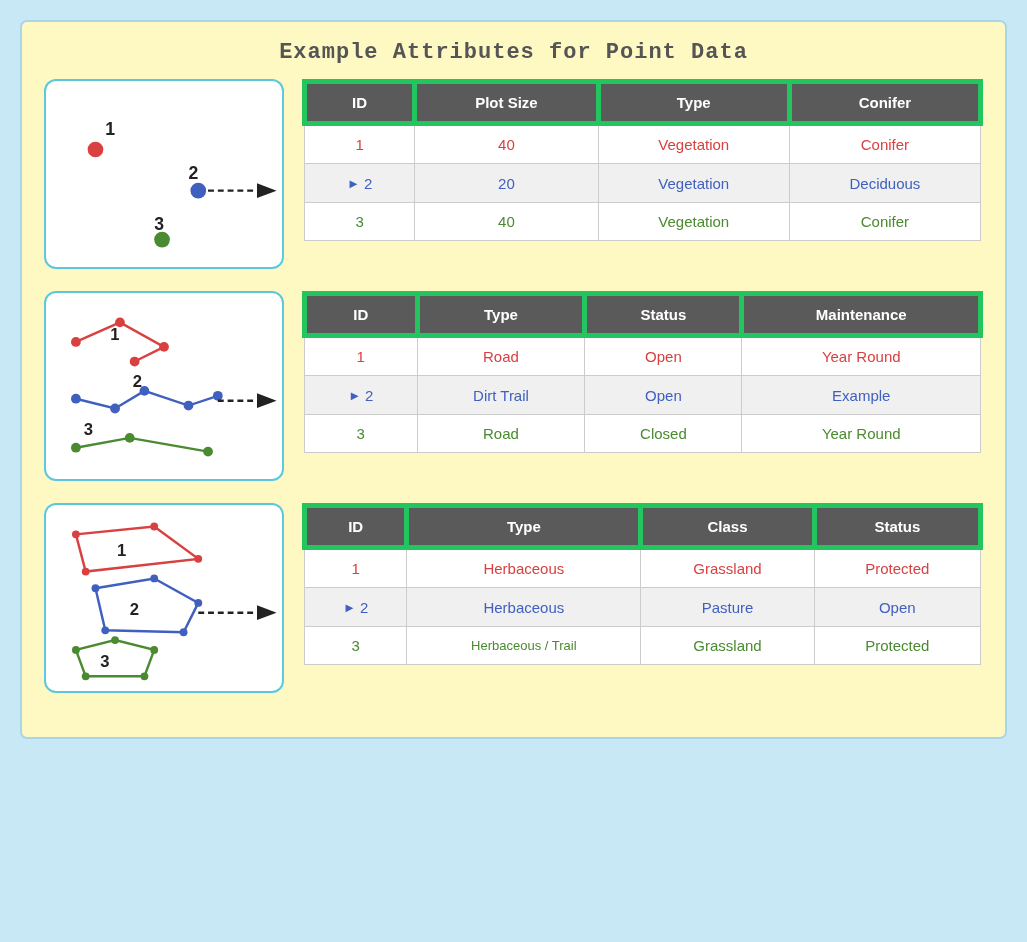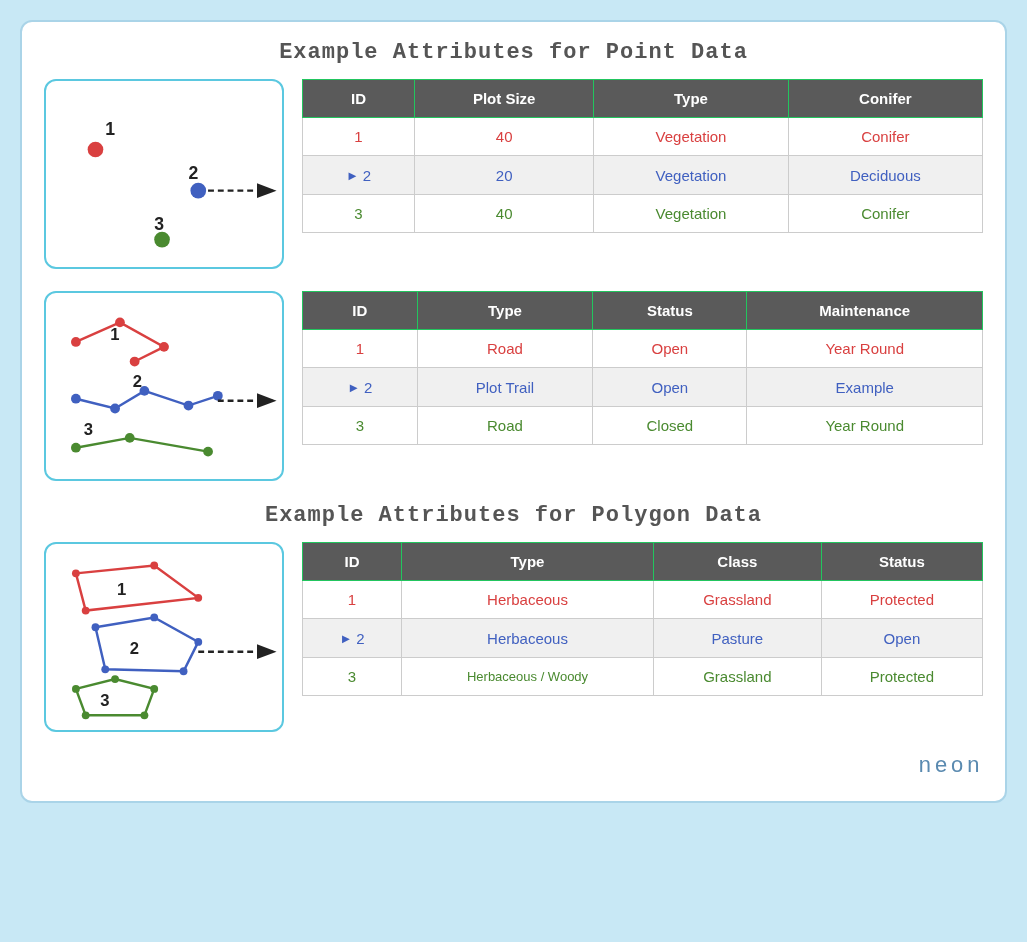--- a/index.html
+++ b/index.html
@@ -4,22 +4,22 @@
   <style>
     * { box-sizing: border-box; margin: 0; padding: 0; }
     body {
       background: #c8e8f5;
       font-family: Arial, sans-serif;
       width: 1027px;
       min-height: 942px;
       padding: 20px;
     }
     .outer-container {
-      background: #ffffff;
-      border-radius: 12px;
+      background: #fef9c3;
+      border-radius: 7px;
       padding: 18px 22px 22px 22px;
       border: 2px solid #aad4e8;
     }
     .section-title {
       text-align: center;
       font-family: 'Courier New', monospace;
       font-size: 22px;
       color: #555;
       margin-bottom: 14px;
       letter-spacing: 1px;
@@ -49,21 +49,21 @@
       border-collapse: collapse;
       flex: 1;
     }
     table th {
       background: #5a5a5a;
       color: #fff;
       font-weight: bold;
       font-size: 15px;
       padding: 10px 18px;
       text-align: center;
-      border: 1px solid #22c55e;
+      border: 5px solid #22c55e;
     }
     table td {
       background: #fff;
       padding: 10px 18px;
       text-align: center;
       font-size: 15px;
       border: 1px solid #ccc;
     }
     .arrow-row td {
       background: #f0f0f0;
@@ -207,37 +207,36 @@
             <td class="color-red">Open</td>
             <td class="color-red">Year Round</td>
           </tr>
           <tr class="arrow-row">
             <td class="color-blue">
               <span style="display:inline-flex;align-items:center;gap:4px;">
                 <span style="font-size:13px;">►</span>
                 <span>2</span>
               </span>
             </td>
-            <td class="color-blue">Plot Trail</td>
+            <td class="color-blue">Dirt Trail</td>
             <td class="color-blue">Open</td>
             <td class="color-blue">Example</td>
           </tr>
           <tr>
             <td class="color-green">3</td>
             <td class="color-green">Road</td>
             <td class="color-green">Closed</td>
             <td class="color-green">Year Round</td>
           </tr>
         </tbody>
       </table>
     </div>
   </div>
 
   <div class="section-divider">
-    <h2 class="section-title">Example Attributes for Polygon Data</h2>
     <div class="section-row">
 
       <div class="map-box">
         <svg viewBox="0 0 240 190">
 
           <polygon points="30,30 110,22 155,55 40,68" fill="none" stroke="#d94040" stroke-width="2.5"></polygon>
           <circle cx="30" cy="30" r="4" fill="#d94040"></circle>
           <circle cx="110" cy="22" r="4" fill="#d94040"></circle>
           <circle cx="155" cy="55" r="4" fill="#d94040"></circle>
           <circle cx="40" cy="68" r="4" fill="#d94040"></circle>
@@ -291,24 +290,23 @@
                 <span style="font-size:13px;">►</span>
                 <span>2</span>
               </span>
             </td>
             <td class="color-blue">Herbaceous</td>
             <td class="color-blue">Pasture</td>
             <td class="color-blue">Open</td>
           </tr>
           <tr>
             <td class="color-green">3</td>
-            <td class="color-green" style="font-size:13px;">Herbaceous / Woody</td>
+            <td class="color-green" style="font-size:13px;">Herbaceous / Trail</td>
             <td class="color-green">Grassland</td>
             <td class="color-green">Protected</td>
           </tr>
         </tbody>
       </table>
     </div>
   </div>
 
-  <div class="neon-logo">neon</div>
 
 </div>
 
 </body></html>

